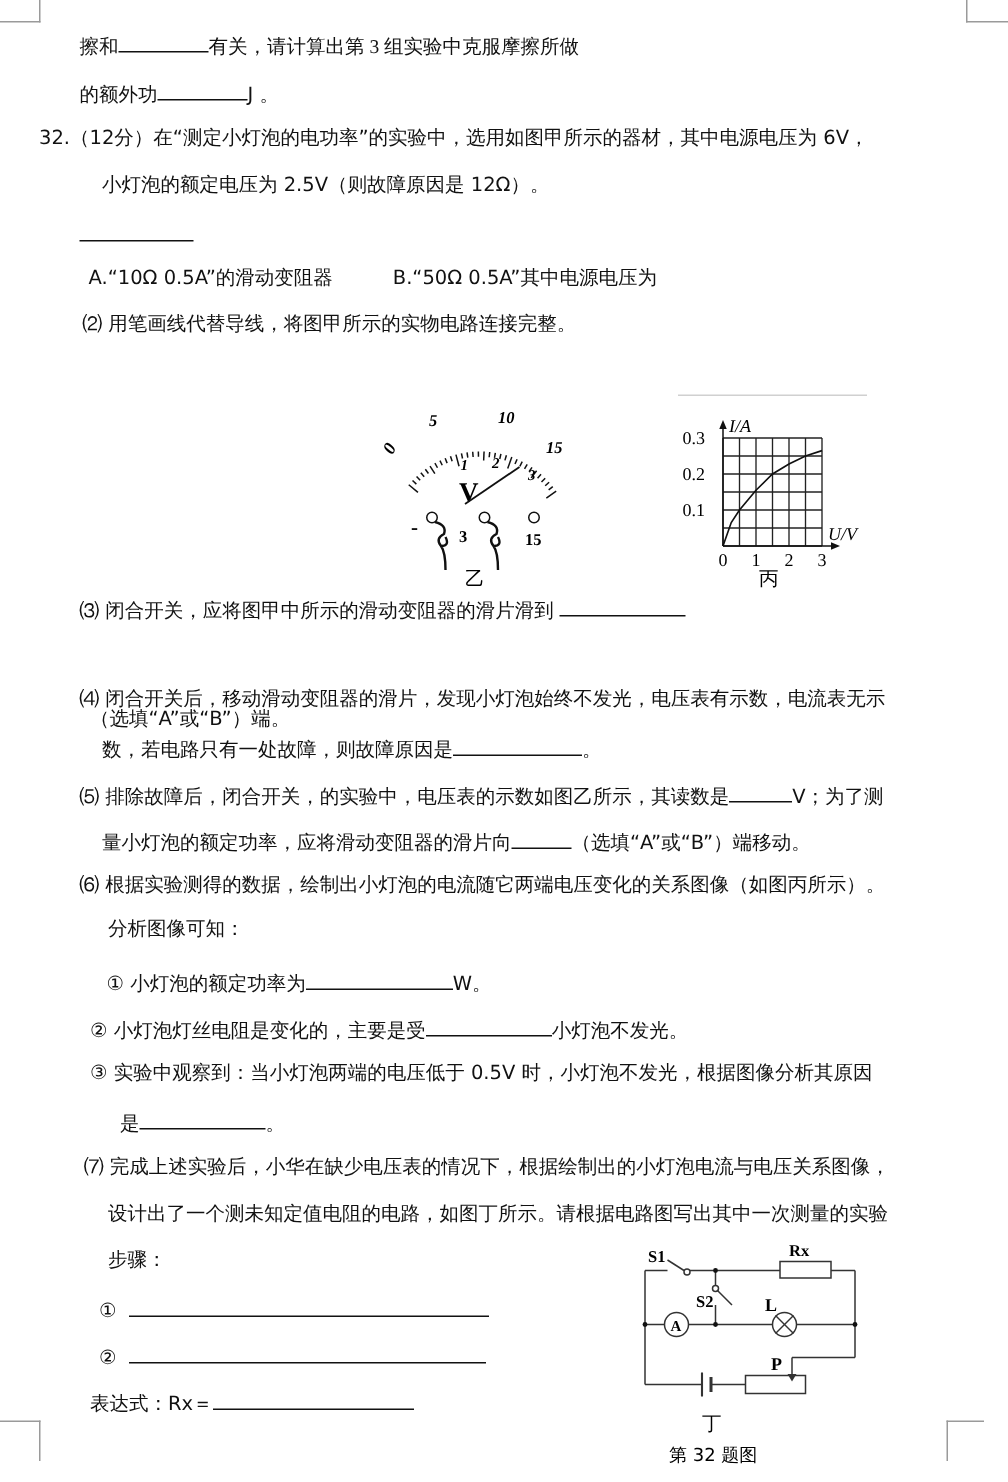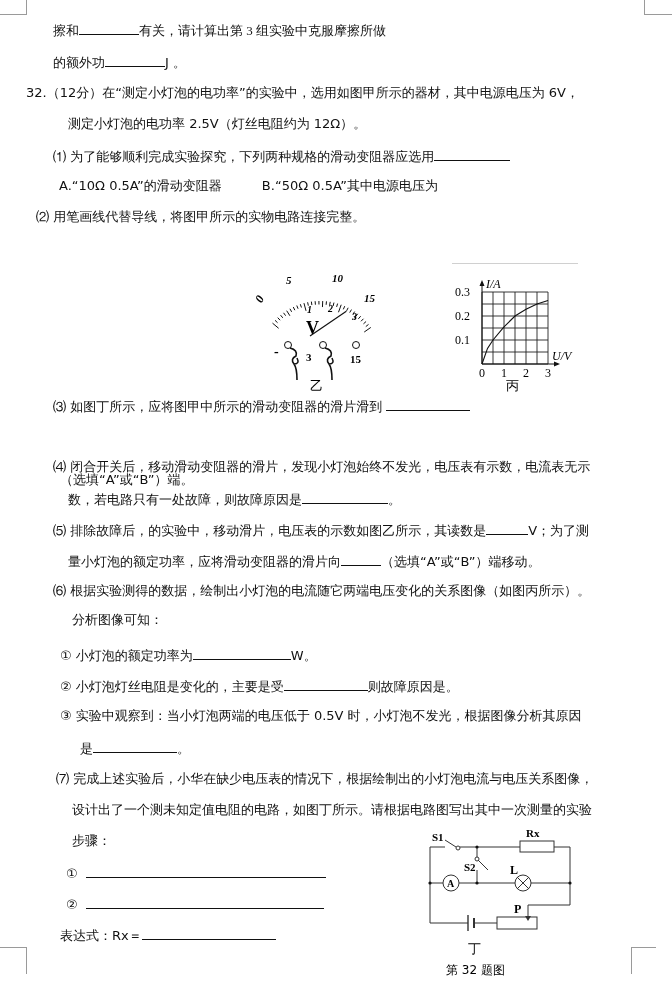--- a/index.html
+++ b/index.html
@@ -20,29 +20,29 @@
 <div class="corner" style="left:631px;top:947px;width:24px;height:26px;border-left-width:1px;border-top-width:1px;"></div>
 
 <div class="line" style="left:53px;top:21px;font-family:Liberation Serif, serif;">
   <span>擦和</span><span class="blank" style="width:60px;"></span><span>有关，请计算出第 3 组实验中克服摩擦所做</span>
 </div>
 <div class="line" style="left:53px;top:53px;">
   <span>的额外功</span><span class="blank" style="width:60px;"></span><span>J 。</span>
 </div>
 
 <div class="line" style="left:26px;top:85px;">32.（12分）在“测定小灯泡的电功率”的实验中，选用如图甲所示的器材，其中电源电压为 6V，</div>
-<div class="line" style="left:68px;top:116px;">测定小灯泡的电功率 2.5V（灯丝电阻约为 12Ω）。</div>
+<div class="line" style="left:68px;top:116px;">小灯泡的额定电压为 2.5V（则故障原因是 12Ω）。</div>
 
 <div class="line" style="left:53px;top:147px;">
-  <span>⑴ 为了能够顺利完成实验探究，下列两种规格的滑动变阻器应选用</span><span class="blank" style="width:76px;"></span>
+  <span class="blank" style="width:76px;"></span>
 </div>
 <div class="line" style="left:59px;top:178px;">
   <span>A.“10Ω  0.5A”的滑动变阻器</span><span style="display:inline-block;width:40px;"></span><span>B.“50Ω  0.5A”其中电源电压为</span>
 </div>
-<div class="line" style="left:36px;top:209px;">⑵ 用笔画线代替导线，将图甲所示的实物电路连接完整。</div>
+<div class="line" style="left:55px;top:209px;">⑵ 用笔画线代替导线，将图甲所示的实物电路连接完整。</div>
 
 <svg class="fig" style="left:250px;top:268px;" width="140" height="125" viewBox="0 0 140 125">
   <g id="vm-ticks">
       <line x1="22.505244526623372" y1="55.14716819943455" x2="28.633600071575195" y2="60.28946907692687" stroke="#111" stroke-width="1"></line>
       <line x1="25.026788997238164" y1="52.32201630698726" x2="27.565599295781176" y2="54.73125732191539" stroke="#111" stroke-width="1"></line>
       <line x1="27.7161016761251" y1="49.656070499611424" x2="30.10309593634385" y2="52.21580845527852" stroke="#111" stroke-width="1"></line>
       <line x1="30.56315034277865" y1="47.159275829961345" x2="32.78942411375082" y2="49.85996187181837" stroke="#111" stroke-width="1"></line>
       <line x1="33.55731435786667" y1="44.840946348753256" x2="35.61456274089033" y2="47.67250582906557" stroke="#111" stroke-width="1"></line>
       <line x1="36.68742428249694" y1="42.70973035960108" x2="39.91122193257788" y2="47.77007903447839" stroke="#111" stroke-width="1"></line>
       <line x1="39.94180354472711" y1="40.773578157357456" x2="41.638637215589284" y2="43.83474713234534" stroke="#111" stroke-width="1"></line>
@@ -126,42 +126,42 @@
       <text x="5" y="51.99999999999999" font-size="12">0.2</text>
       <text x="5" y="28" font-size="12">0.3</text>
     </g>
   <path id="g-curve" fill="none" stroke="#111" stroke-width="1.1" d="M32.0 96.0 L37.5 80.4 L43.0 72.0 L54.0 58.8 L65.0 48.0 L76.0 41.3 L87.0 36.0 L98.0 32.4"></path>
   <text id="g-ylabel" font-size="12" font-style="italic" x="36" y="20">I/A</text>
   <text id="g-xlabel" font-size="12" font-style="italic" x="102" y="92">U/V</text>
   <text x="56" y="122" font-size="13">丙</text>
 </svg>
 
 <div class="line" style="left:53px;top:397px;">
-  <span>⑶ 如图丁所示，应将图甲中所示的滑动变阻器的滑片滑到</span>&nbsp;<span class="blank" style="width:84px;"></span>
+  <span>⑶ 闭合开关，应将图甲中所示的滑动变阻器的滑片滑到</span>&nbsp;<span class="blank" style="width:84px;"></span>
 </div>
 <div class="line" style="left:60px;top:428px;margin-top:44px;">（选填“A”或“B”）端。</div>
 <div class="line" style="left:53px;top:459px;">⑷ 闭合开关后，移动滑动变阻器的滑片，发现小灯泡始终不发光，电压表有示数，电流表无示</div>
 <div class="line" style="left:68px;top:490px;">
   <span>数，若电路只有一处故障，则故障原因是</span><span class="blank" style="width:86px;"></span><span>。</span>
 </div>
 
 <div class="line" style="left:53px;top:521px;">
-  <span>⑸ 排除故障后，的实验中，移动滑片，电压表的示数如图乙所示，其读数是</span><span class="blank" style="width:42px;"></span><span>V；为了测</span>
+  <span>⑸ 排除故障后，闭合开关，的实验中，电压表的示数如图乙所示，其读数是</span><span class="blank" style="width:42px;"></span><span>V；为了测</span>
 </div>
 <div class="line" style="left:68px;top:552px;">
   <span>量小灯泡的额定功率，应将滑动变阻器的滑片向</span><span class="blank" style="width:40px;"></span><span>（选填“A”或“B”）端移动。</span>
 </div>
 
 <div class="line" style="left:53px;top:583px;">⑹ 根据实验测得的数据，绘制出小灯泡的电流随它两端电压变化的关系图像（如图丙所示）。</div>
 <div class="line" style="left:72px;top:612px;">分析图像可知：</div>
-<div class="line" style="left:60px;top:646px;text-align:right;">
+<div class="line" style="left:71px;top:646px;text-align:right;">
   <span>① 小灯泡的额定功率为</span><span class="blank" style="width:98px;"></span><span>W。</span>
 </div>
 <div class="line" style="left:60px;top:677px;">
-  <span>② 小灯泡灯丝电阻是变化的，主要是受</span><span class="blank" style="width:84px;"></span><span>则故障原因是。</span>
+  <span>② 小灯泡灯丝电阻是变化的，主要是受</span><span class="blank" style="width:84px;"></span><span>小灯泡不发光。</span>
 </div>
 <div class="line" style="left:60px;top:708px;">③ 实验中观察到：当小灯泡两端的电压低于 0.5V 时，小灯泡不发光，根据图像分析其原因</div>
 <div class="line" style="left:80px;top:739px;">
   <span>是</span><span class="blank" style="width:84px;"></span><span>。</span>
 </div>
 
 <div class="line" style="left:56px;top:771px;">⑺ 完成上述实验后，小华在缺少电压表的情况下，根据绘制出的小灯泡电流与电压关系图像，</div>
 <div class="line" style="left:72px;top:802px;">设计出了一个测未知定值电阻的电路，如图丁所示。请根据电路图写出其中一次测量的实验</div>
 <div class="line" style="left:72px;top:833px;">步骤：</div>
 

